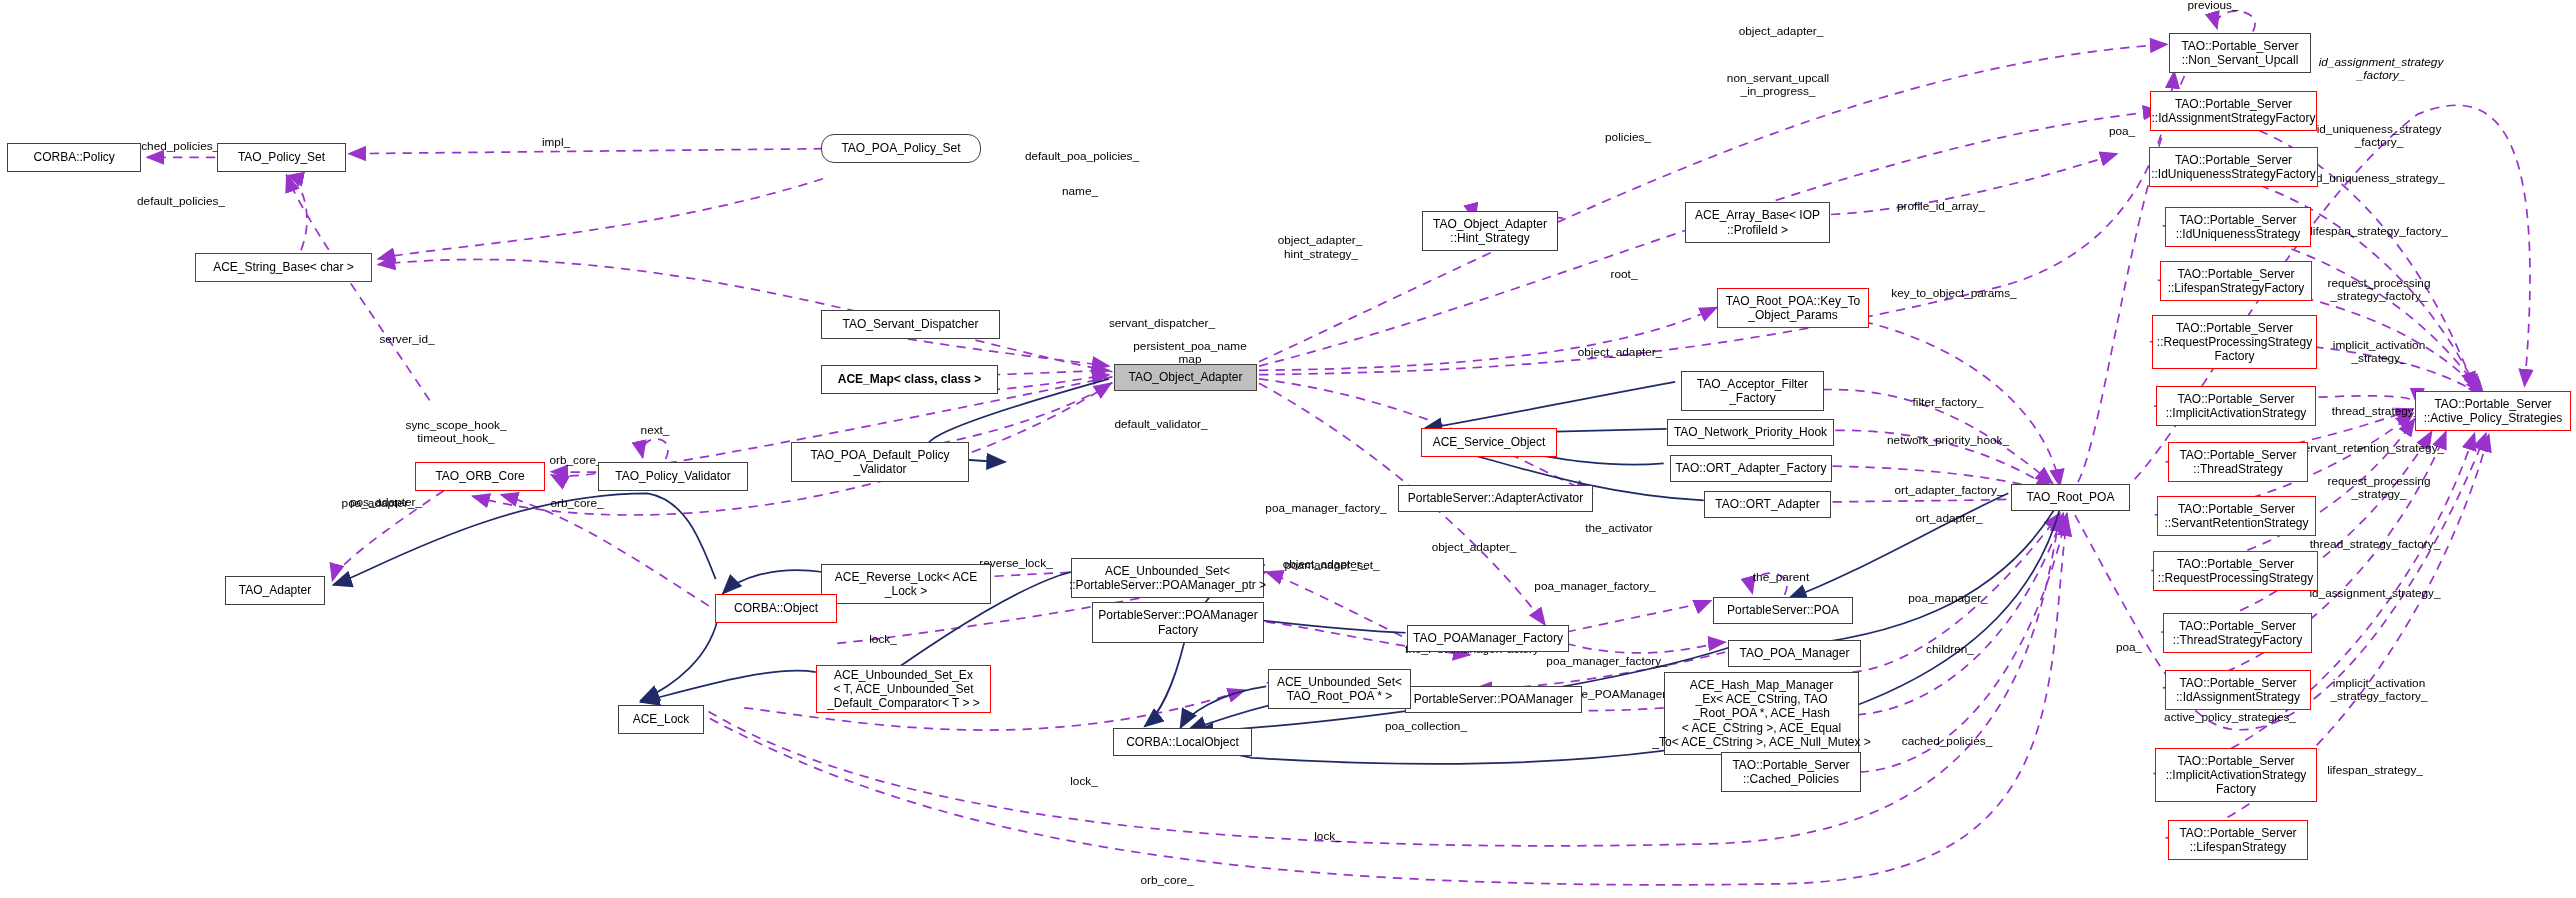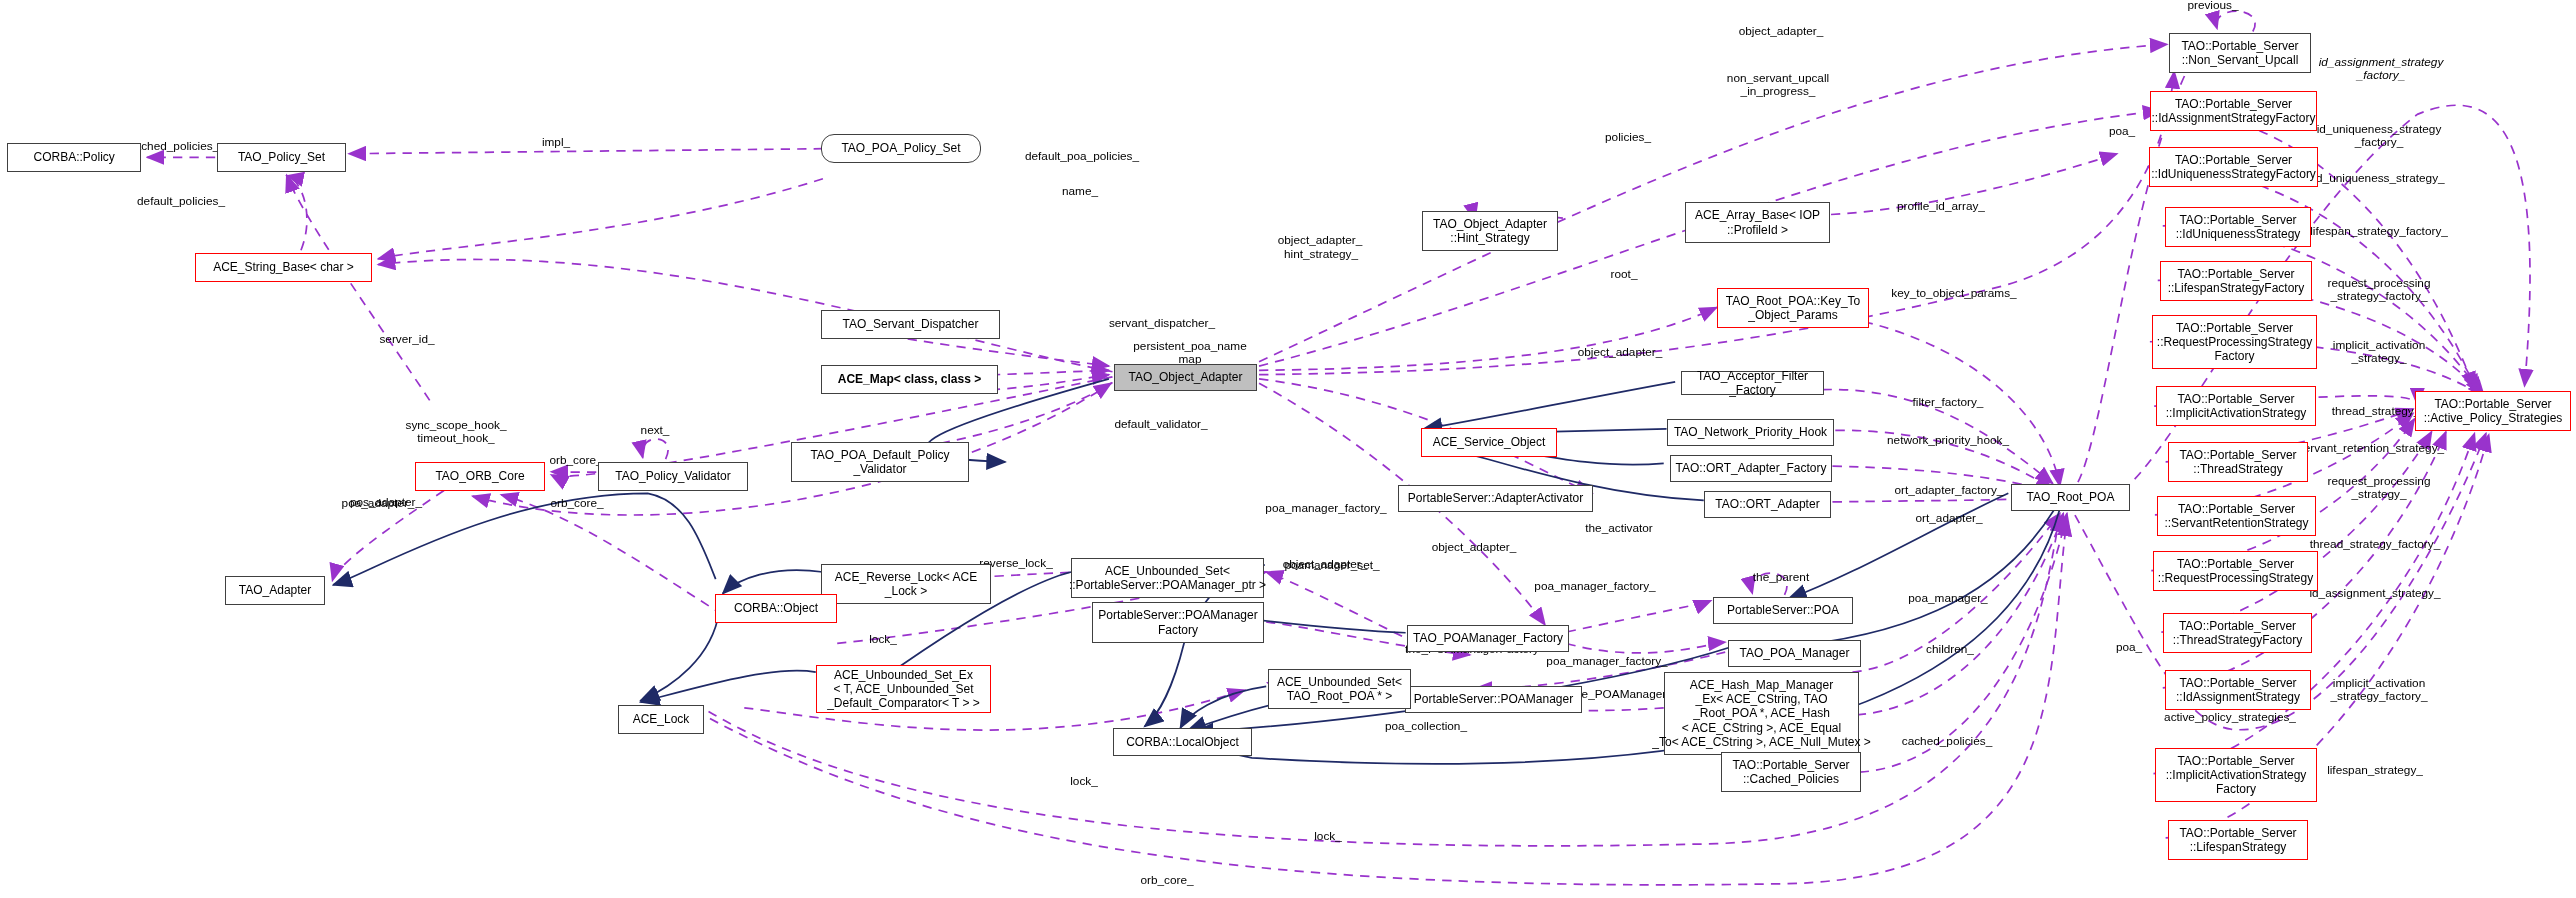--- a/index.html
+++ b/index.html
@@ -178,21 +178,21 @@
         <span style="white-space: pre;">ACE_Array_Base&lt; IOP
 ::ProfileId &gt;</span>
       </div>
       <div class="node red" style="left: 1717px; top: 288px; width: 152px; height: 40px;">
         <span style="white-space: pre;">TAO_Root_POA::Key_To
 _Object_Params</span>
       </div>
       <div class="node red" style="left: 1421px; top: 428px; width: 136px; height: 29px;">
         <span style="white-space: pre;">ACE_Service_Object</span>
       </div>
-      <div class="node" style="left: 1681px; top: 371px; width: 143px; height: 24px;">
+      <div class="node" style="left: 1681px; top: 371px; width: 143px; height: 40px;">
         <span style="white-space: pre;">TAO_Acceptor_Filter
 _Factory</span>
       </div>
       <div class="node" style="left: 1667px; top: 419px; width: 167px; height: 27px;">
         <span style="white-space: pre;">TAO_Network_Priority_Hook</span>
       </div>
       <div class="node" style="left: 1670px; top: 455px; width: 162px; height: 27px;">
         <span style="white-space: pre;">TAO::ORT_Adapter_Factory</span>
       </div>
       <div class="node" style="left: 1704px; top: 491px; width: 127px; height: 27px;">

